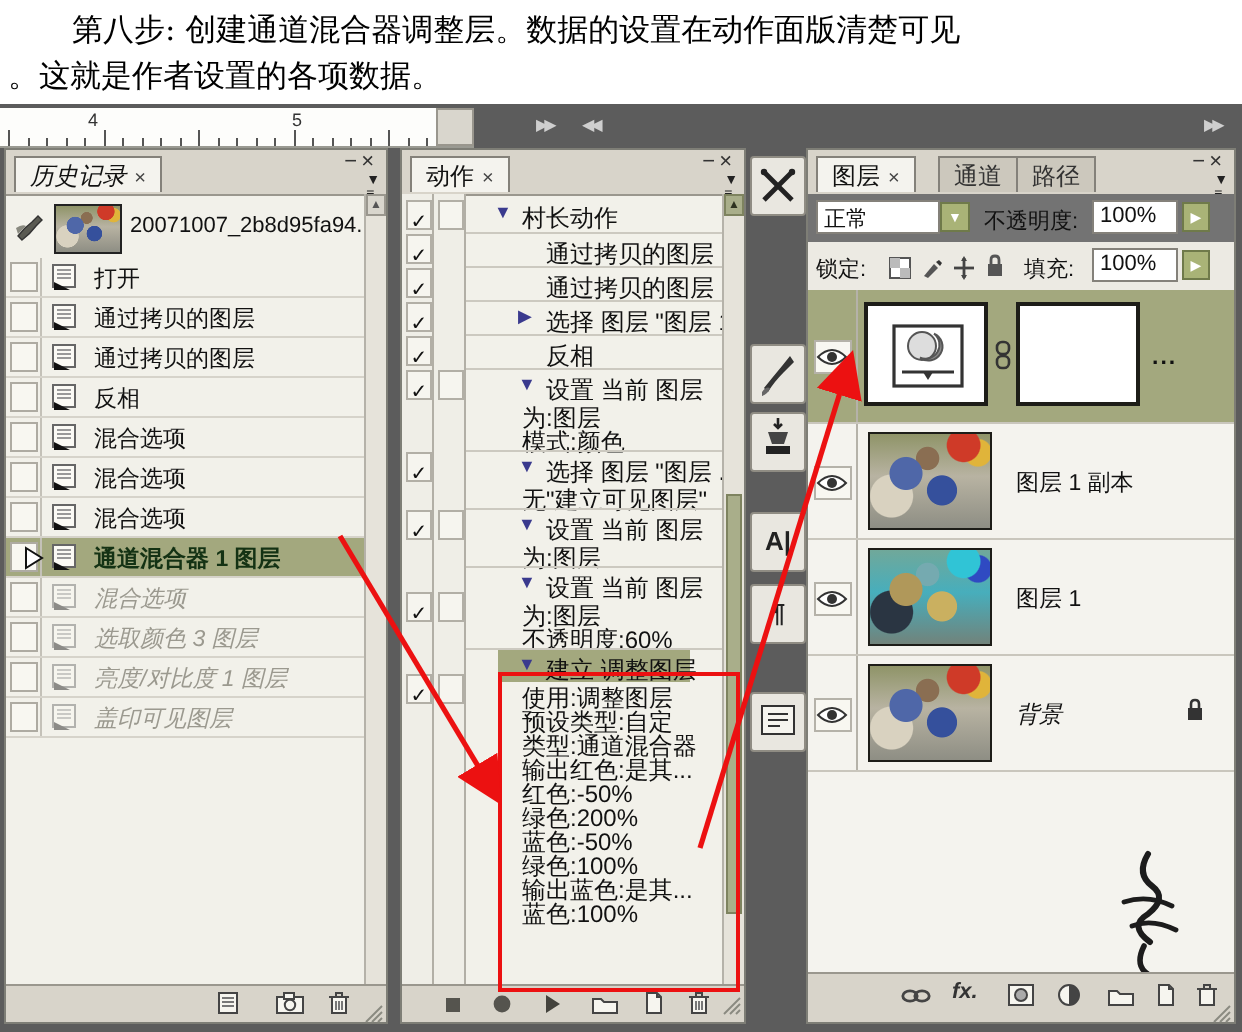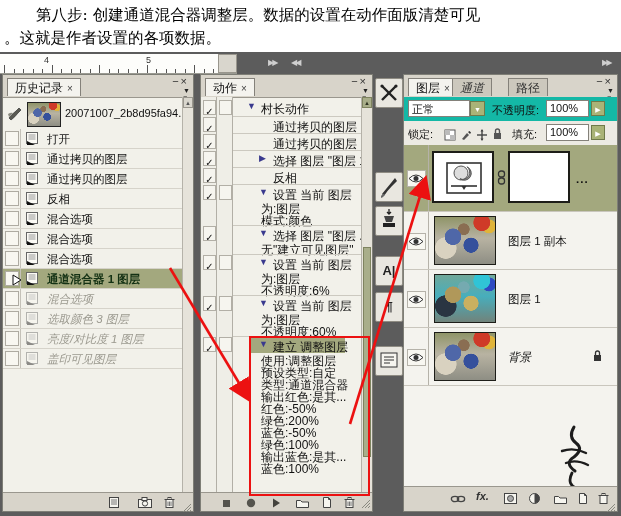--- a/index.html
+++ b/index.html
@@ -61,21 +61,21 @@
   .cellbox{position:absolute;left:2px;width:11px;height:13px;border:1px solid #b2afa6;background:#f6f5ef;text-align:center;}
   .cellbox .ck{font-size:10px;color:#111;line-height:13px;}
   .a-scroll{position:absolute;right:0;top:22px;bottom:18px;width:10px;background:#e6e3da;border-left:1px solid #b5b2a9;}
   .a-thumbbar{position:absolute;left:1px;width:8px;background:#a9ae8a;border:1px solid #7e835f;box-sizing:border-box;}
   .a-btnrow span{position:absolute;top:2px;}
   
   .dockbtn{position:absolute;width:28px;height:30px;background:#e9e7e0;border:1px solid #8f8c83;border-radius:2px;box-sizing:border-box;text-align:center;}
   .dockbtn .g{font-size:13px;color:#222;line-height:28px;font-weight:bold;}
   
   #layersPanel{left:403px;top:22px;width:215px;height:438px;padding-left:16px;}
-  .l-controls1{position:absolute;left:0;top:22px;right:0;height:24px;background:#14b8a6;border-bottom:1px solid #c9c6bd;}
+  .l-controls1{position:absolute;left:0;top:22px;right:0;height:24px;background:#737373;border-bottom:1px solid #c9c6bd;}
   .l-controls2{position:absolute;left:0;top:46px;right:0;height:24px;background:#eceae3;border-bottom:1px solid #b5b2a9;}
   .field{position:absolute;background:#fff;border:1px solid #84817a;font-size:11px;color:#111;box-sizing:border-box;padding:1px 3px 0 3px;}
   .greenbtn{position:absolute;background:#a9b377;border:1px solid #6f7a4a;color:#fff;font-size:7px;text-align:center;box-sizing:border-box;}
   .lbl{position:absolute;font-size:11px;color:#111;}
   .l-list{position:absolute;left:0;top:70px;right:0;bottom:24px;background:#f4f3ee;overflow:hidden;}
   .l-row{position:relative;border-bottom:1px solid #c9c6bd;}
   .l-row .eyecell{position:absolute;left:0;top:0;bottom:0;width:24px;border-right:1px solid #b5b2a9;}
   .l-row .eyebox{position:absolute;left:3px;top:50%;margin-top:-8px;width:17px;height:15px;border:1px solid #b5b2a9;background:#f8f7f1;}
   .l-row.sel{background:#a3a87e;}
   .l-row .lname{position:absolute;font-size:11.5px;color:#111;white-space:nowrap;}
@@ -145,21 +145,21 @@
         <span class="num" style="left: 44px;">4</span>
         <span class="num" style="left: 146px;">5</span>
       </div>
     <div class="scrollcorner"></div>
     <span class="collapsearrows" style="left:268px;">▶▶</span>
     <span class="collapsearrows" style="left:291px;">◀◀</span>
     <span class="collapsearrows" style="left:602px;">▶▶</span>
 
     <div class="panel" id="historyPanel">
       <div class="phead">
-        <div class="tab" style="left:4px;">
+        <div class="tab" style="left:4px;font-style:italic;">
           <span>历史记录</span><span class="tabclose">×</span>
         </div>
         <div class="winbtns"><span>−</span><span>×</span></div>
         <div class="flyout">▼<br>≡</div>
       </div>
       <div class="h-snap">
         <span style="position:absolute;left:4px;top:4px;">
           <svg width="17" height="17" viewBox="0 0 17 17">
               <path d="M2 13 Q5 9 9 6 L12 3 L14 5 L11 8 Q8 12 4 15 Z" fill="#5a5a52" stroke="#333" stroke-width="0.7"></path>
               <path d="M1 9 Q4 7 6 8 Q4 10 2 12 Z" fill="#8a8a80"></path>
@@ -418,23 +418,20 @@
           <div class="a-row detail" style="height: 12px;">
             <span class="atext" style="left: 28px;">无"建立可见图层"</span>
           </div>
           <div class="a-row top" style="height: 17px;">
             <span class="exp" style="left: 26px;">▼</span>
             <span class="atext" style="left: 40px;">设置 当前 图层</span>
           </div>
           <div class="a-row detail" style="height: 12px;">
             <span class="atext" style="left: 28px;">为:图层</span>
           </div>
-          <div class="a-row detail" style="height: 12px;">
-            <span class="atext" style="left: 28px;">不透明度:6%</span>
-          </div>
           <div class="a-row top" style="height: 17px;">
             <span class="exp" style="left: 26px;">▼</span>
             <span class="atext" style="left: 40px;">设置 当前 图层</span>
           </div>
           <div class="a-row detail" style="height: 12px;">
             <span class="atext" style="left: 28px;">为:图层</span>
           </div>
           <div class="a-row detail" style="height: 12px;">
             <span class="atext" style="left: 28px;">不透明度:60%</span>
           </div>
@@ -535,21 +532,21 @@
             <line x1="8" y1="13" x2="18" y2="13" stroke="#333"></line>
             <line x1="8" y1="16" x2="14" y2="16" stroke="#333"></line>
           </svg></div>
     </div>
 
     <div class="panel" id="layersPanel">
       <div class="phead">
         <div class="tab" style="left:4px;">
           <span>图层</span><span class="tabclose">×</span>
         </div>
-        <div class="tab inactive" style="left:48px;font-style:italic;"><span>通道</span></div>
+        <div class="tab inactive" style="left:65px;"><span>通道</span></div>
         <div class="tab inactive" style="left:104px;font-family:Liberation Mono, monospace;"><span>路径</span></div>
         <div class="winbtns"><span>−</span><span>×</span></div>
         <div class="flyout">▼<br>≡</div>
       </div>
       <div class="l-controls1">
         <div class="field" style="left:4px;top:3px;width:62px;height:17px;">正常</div>
         <div class="greenbtn" style="left:66px;top:4px;width:15px;height:15px;line-height:15px;">▼</div>
         <span class="lbl" style="left:88px;top:6px;">不透明度:</span>
         <div class="field" style="left:142px;top:3px;width:43px;height:17px;">100%</div>
         <div class="greenbtn" style="left:187px;top:4px;width:14px;height:15px;line-height:15px;">▶</div>

